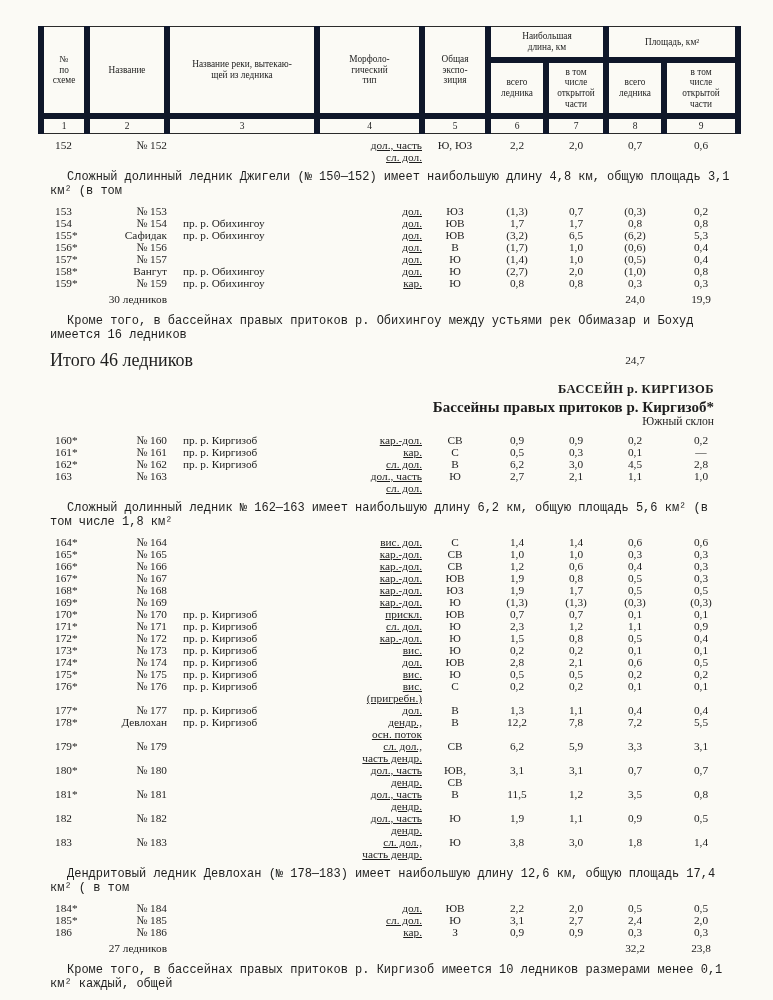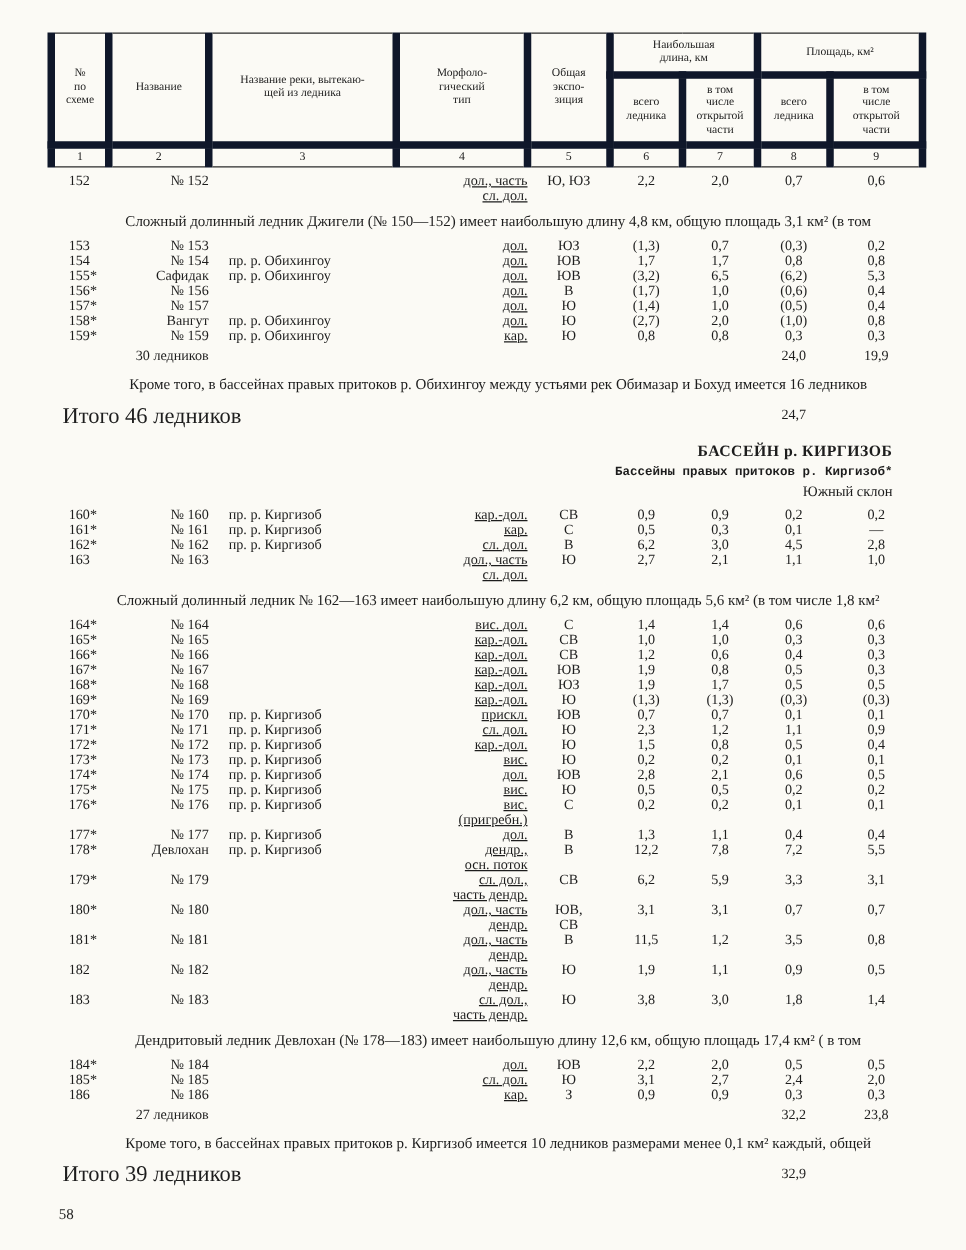--- a/index.html
+++ b/index.html
@@ -55,28 +55,29 @@
   td.c3 { text-align: left;  padding-left: 16px; white-space: nowrap; }
   td.c4 { text-align: right;  padding-left: 21px; white-space: pre-line; text-decoration: underline; }
   td.c5 { text-align: center; white-space: pre-line; }
   td.c6, td.c7, td.c8, td.c9 { text-align: center; }
 
   tr.totals td { padding-top: 4px; padding-bottom: 2px; }
 
   td.para {
     font-size: 12px;
     line-height: 14px;
-    text-align: center;
+    text-align: left;
     padding: 7px 8px 7px 9px;
     text-indent: 17px;
+    font-family: Liberation Mono, monospace;
   }
 
   td.heading { text-align: right; white-space: nowrap; }
   td.heading.main { font-weight: bold; font-size: 12.6px; letter-spacing: 0.4px; padding: 12px 24px 2px 0; }
-  td.heading.sub  { font-weight: bold; font-size: 10px; padding: 4px 24px 0 0; font-family: Liberation Mono, monospace; }
+  td.heading.sub  { font-weight: bold; font-size: 15px; padding: 4px 24px 0 0; }
   td.heading.note { font-size: 11.6px; padding: 3px 24px 6px 0; }
 
   tr.sum td { padding-top: 5px; padding-bottom: 5px; }
   td.summary-label { font-size: 18px; text-align: left; padding-left: 9px; white-space: nowrap; }
 
   .pageno {
     margin: 14px 0 0 9px;
     font-size: 12px;
   }
 </style>

